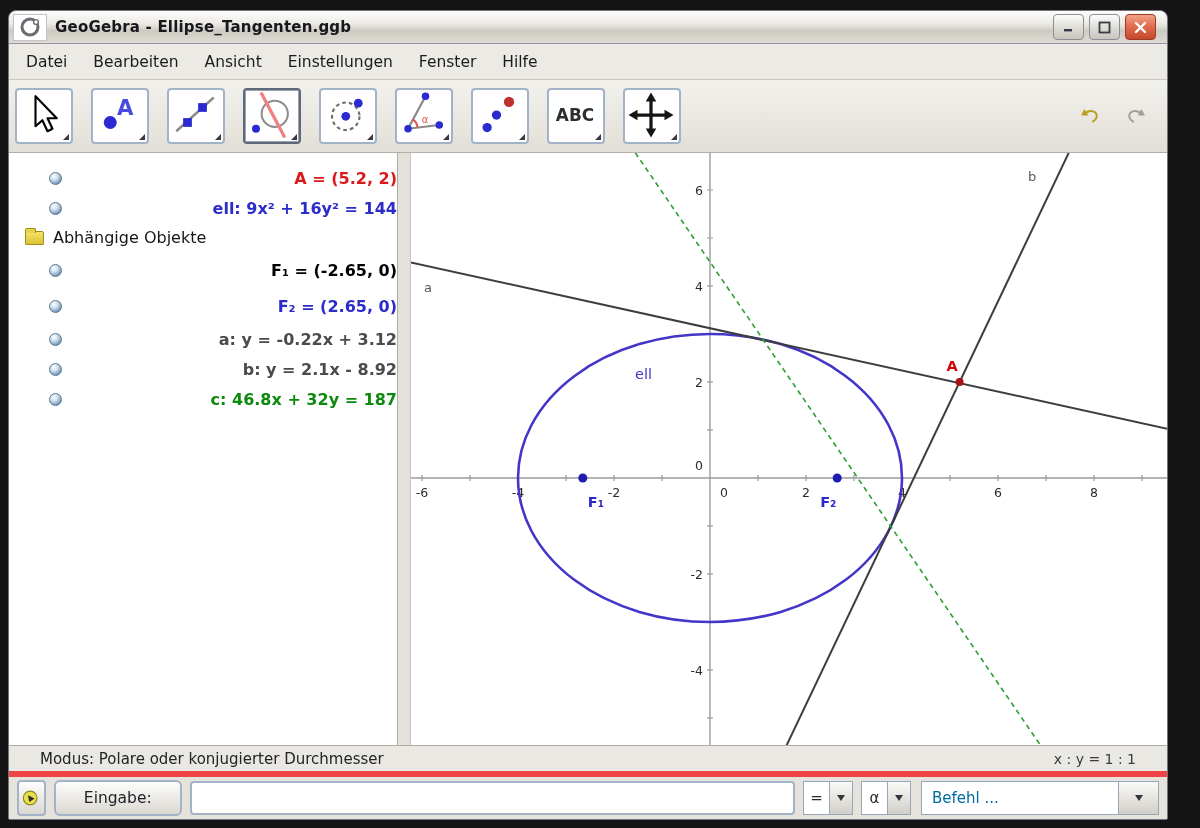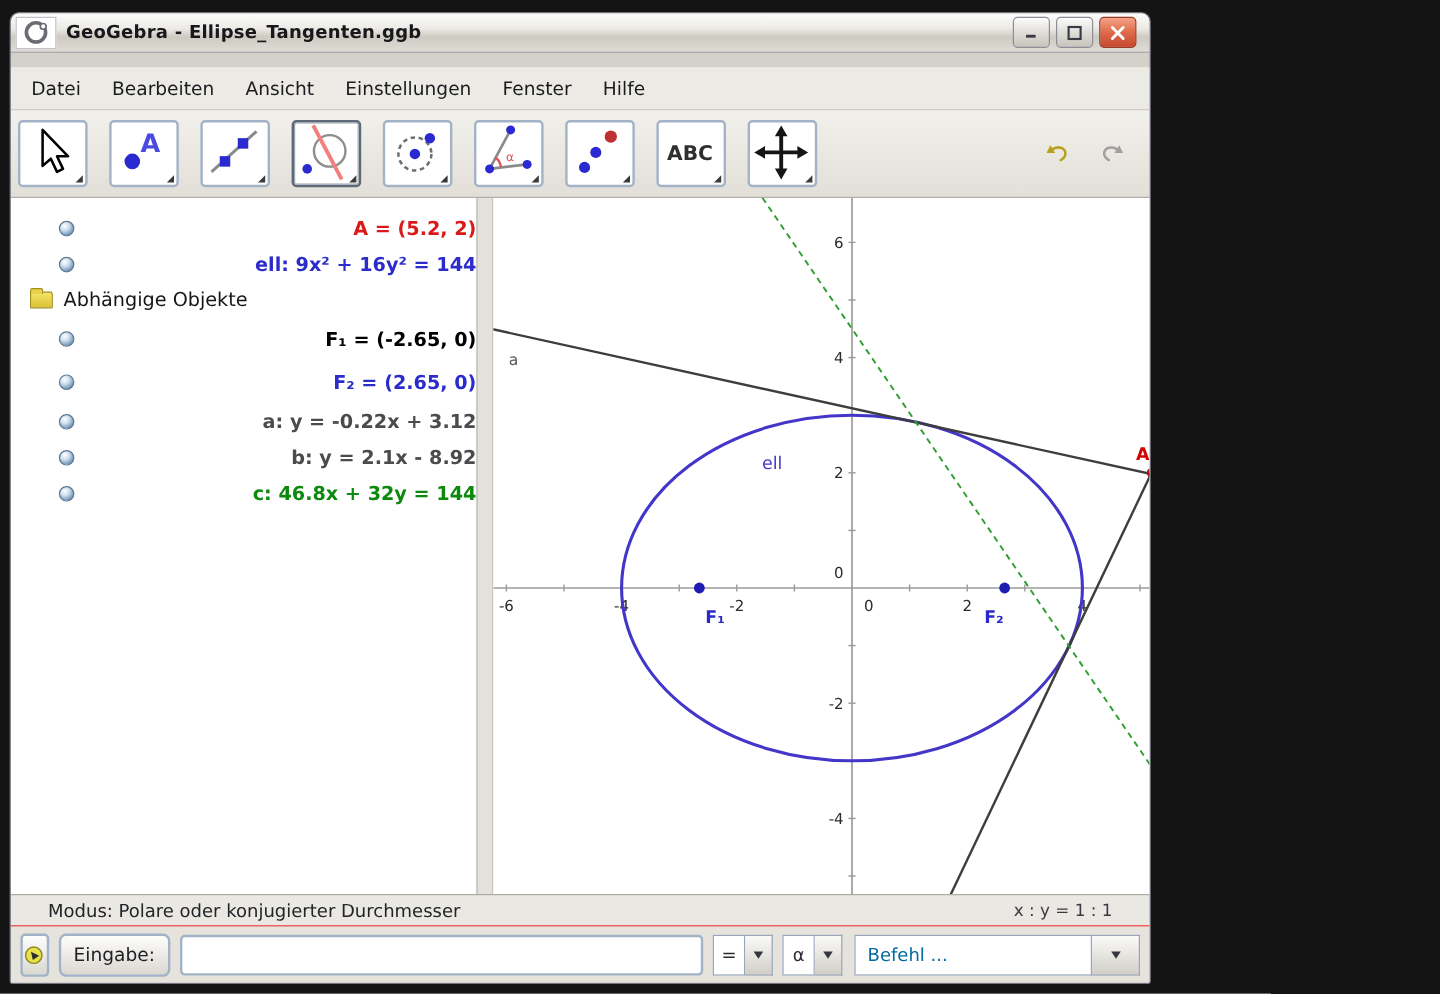--- a/index.html
+++ b/index.html
@@ -1,40 +1,40 @@
 <!DOCTYPE html>
 <html><head>
 <meta charset="utf-8">
 <style>
   * { margin:0; padding:0; box-sizing:border-box; }
   html,body { width:1200px; height:828px; }
   body { background:#141414; position:relative; overflow:hidden;
          font-family:"DejaVu Sans","Liberation Sans",sans-serif; }
 
-  .window { position:absolute; left:8px; top:10px; width:951px; height:810px;
+  .window { position:absolute; left:8px; top:10px; width:1160px; height:810px;
             background:#d4d1ca; border:1px solid #74747f; border-radius:8px 8px 2px 2px;
             display:flex; flex-direction:column; overflow:hidden; }
 
   
   .titlebar { height:33px; flex:0 0 33px; display:flex; align-items:center; gap:8px;
               padding:0 5px 0 4px; border-bottom:1px solid #96939c; border-radius:7px 7px 0 0;
               background:linear-gradient(#fdfdfc,#eceae5 40%,#cdcac2 62%,#dfdcd5); }
   .app-icon-patch { width:34px; height:27px; background:#fff; border:1px solid #c4c2c8;
                     display:flex; align-items:center; justify-content:center; }
   .title { font-size:15px; font-weight:700; color:#17171c; letter-spacing:.2px; }
   .win-btns { margin-left:auto; display:flex; gap:5px; padding-right:6px; }
   .win-btn { width:31px; height:26px; border:1px solid #8d8d9a; border-radius:4px;
              display:flex; align-items:center; justify-content:center;
              background:linear-gradient(#fcfcfb,#dddbd5 55%,#c7c4bc); }
   .win-btn.close { background:linear-gradient(#f2a388,#e06c4c 48%,#c6482e);
                    border-color:#9c3a24; }
 
   
   .menubar { height:36px; flex:0 0 36px; background:#eceae4; display:flex; align-items:center;
-             padding:0 4px; border-bottom:1px solid #c9c6bf; font-size:15.5px; color:#1c1c20;margin-top:12px; }
+             padding:0 4px; border-bottom:1px solid #c9c6bf; font-size:15.5px; color:#1c1c20; }
   .menu-item { padding:4px 13px; cursor:default; }
 
   
   .toolbar { height:73px; flex:0 0 73px; position:relative; display:flex; align-items:center;
              padding-left:6px; border-bottom:1px solid #b4b0a9;
              background:linear-gradient(#f3f1ec,#e2dfd8); }
   .tool { width:58px; height:56px; flex:0 0 58px; background:#fff; border:2px solid #a2b3c7;
           border-radius:4px; margin-right:18px; position:relative; }
   .tool.selected { border-color:#5e6a79; box-shadow:0 0 0 1px #9aa4b0 inset; }
   .ticon, .ticon svg { display:block; width:52px; height:50px; }
@@ -64,21 +64,21 @@
   .graphics { flex:1 1 auto; background:#fff; border-left:1px solid #c8c5be; position:relative;
               overflow:hidden; }
   .graphics svg { display:block; }
 
   
   .statusbar { height:26px; flex:0 0 26px; background:#eae8e2; border-top:1px solid #aeaaa4;
                display:flex; align-items:center; padding:0 31px; font-size:15px; color:#232328; }
   .status-right { margin-left:auto; font-size:14px; color:#3a3a40; }
 
   
-  .inputbar { height:48px; flex:0 0 48px; background:#e6e3dd; border-top:1px solid #ef4444;
+  .inputbar { height:48px; flex:0 0 48px; background:#e6e3dd; border-top:6px solid #ef4444;
               display:flex; align-items:center; padding:0 8px; gap:8px; }
   .help-btn { width:30px; height:36px; border:2px solid #a2b3c7; border-radius:4px;
               background:linear-gradient(#fdfdfc,#dbd8d1); display:flex; align-items:center;
               justify-content:center; }
   .help-btn svg { width:20px; height:20px; display:block; }
   .eingabe-btn { height:36px; width:136px; border:2px solid #a2b3c7; border-radius:6px;
                  background:linear-gradient(#fdfdfc,#dbd8d1); font-size:15.5px; color:#1f1f24;
                  display:flex; align-items:center; justify-content:center;
                  font-family:inherit; }
   .input-field { width:640px; height:34px; border:2px solid #a2b3c7; border-radius:4px;
@@ -274,21 +274,21 @@
         <div class="alg-item">
           <span class="marble"></span>
           <span style="color: rgb(75, 75, 75);">a: y = -0.22x + 3.12</span>
         </div>
         <div class="alg-item">
           <span class="marble"></span>
           <span style="color: rgb(75, 75, 75);">b: y = 2.1x - 8.92</span>
         </div>
         <div class="alg-item">
           <span class="marble"></span>
-          <span style="color: rgb(13, 138, 13);">c: 46.8x + 32y = 144</span>
+          <span style="color: rgb(13, 138, 13);">c: 46.8x + 32y = 187</span>
         </div>
       </div>
     <div class="divider"></div>
     <div class="graphics">
         <svg width="785" height="592" xmlns="http://www.w3.org/2000/svg" font-family="DejaVu Sans, sans-serif">
           <line x1="0" y1="325" x2="785" y2="325" stroke="#9b9b9b" stroke-width="1.4"></line>
           <line x1="299" y1="0" x2="299" y2="592" stroke="#9b9b9b" stroke-width="1.4"></line>
           <line x1="11" y1="322" x2="11" y2="328" stroke="#9b9b9b" stroke-width="1.2"></line>
           <line x1="59" y1="322" x2="59" y2="328" stroke="#9b9b9b" stroke-width="1.2"></line>
           <line x1="107" y1="322" x2="107" y2="328" stroke="#9b9b9b" stroke-width="1.2"></line>

